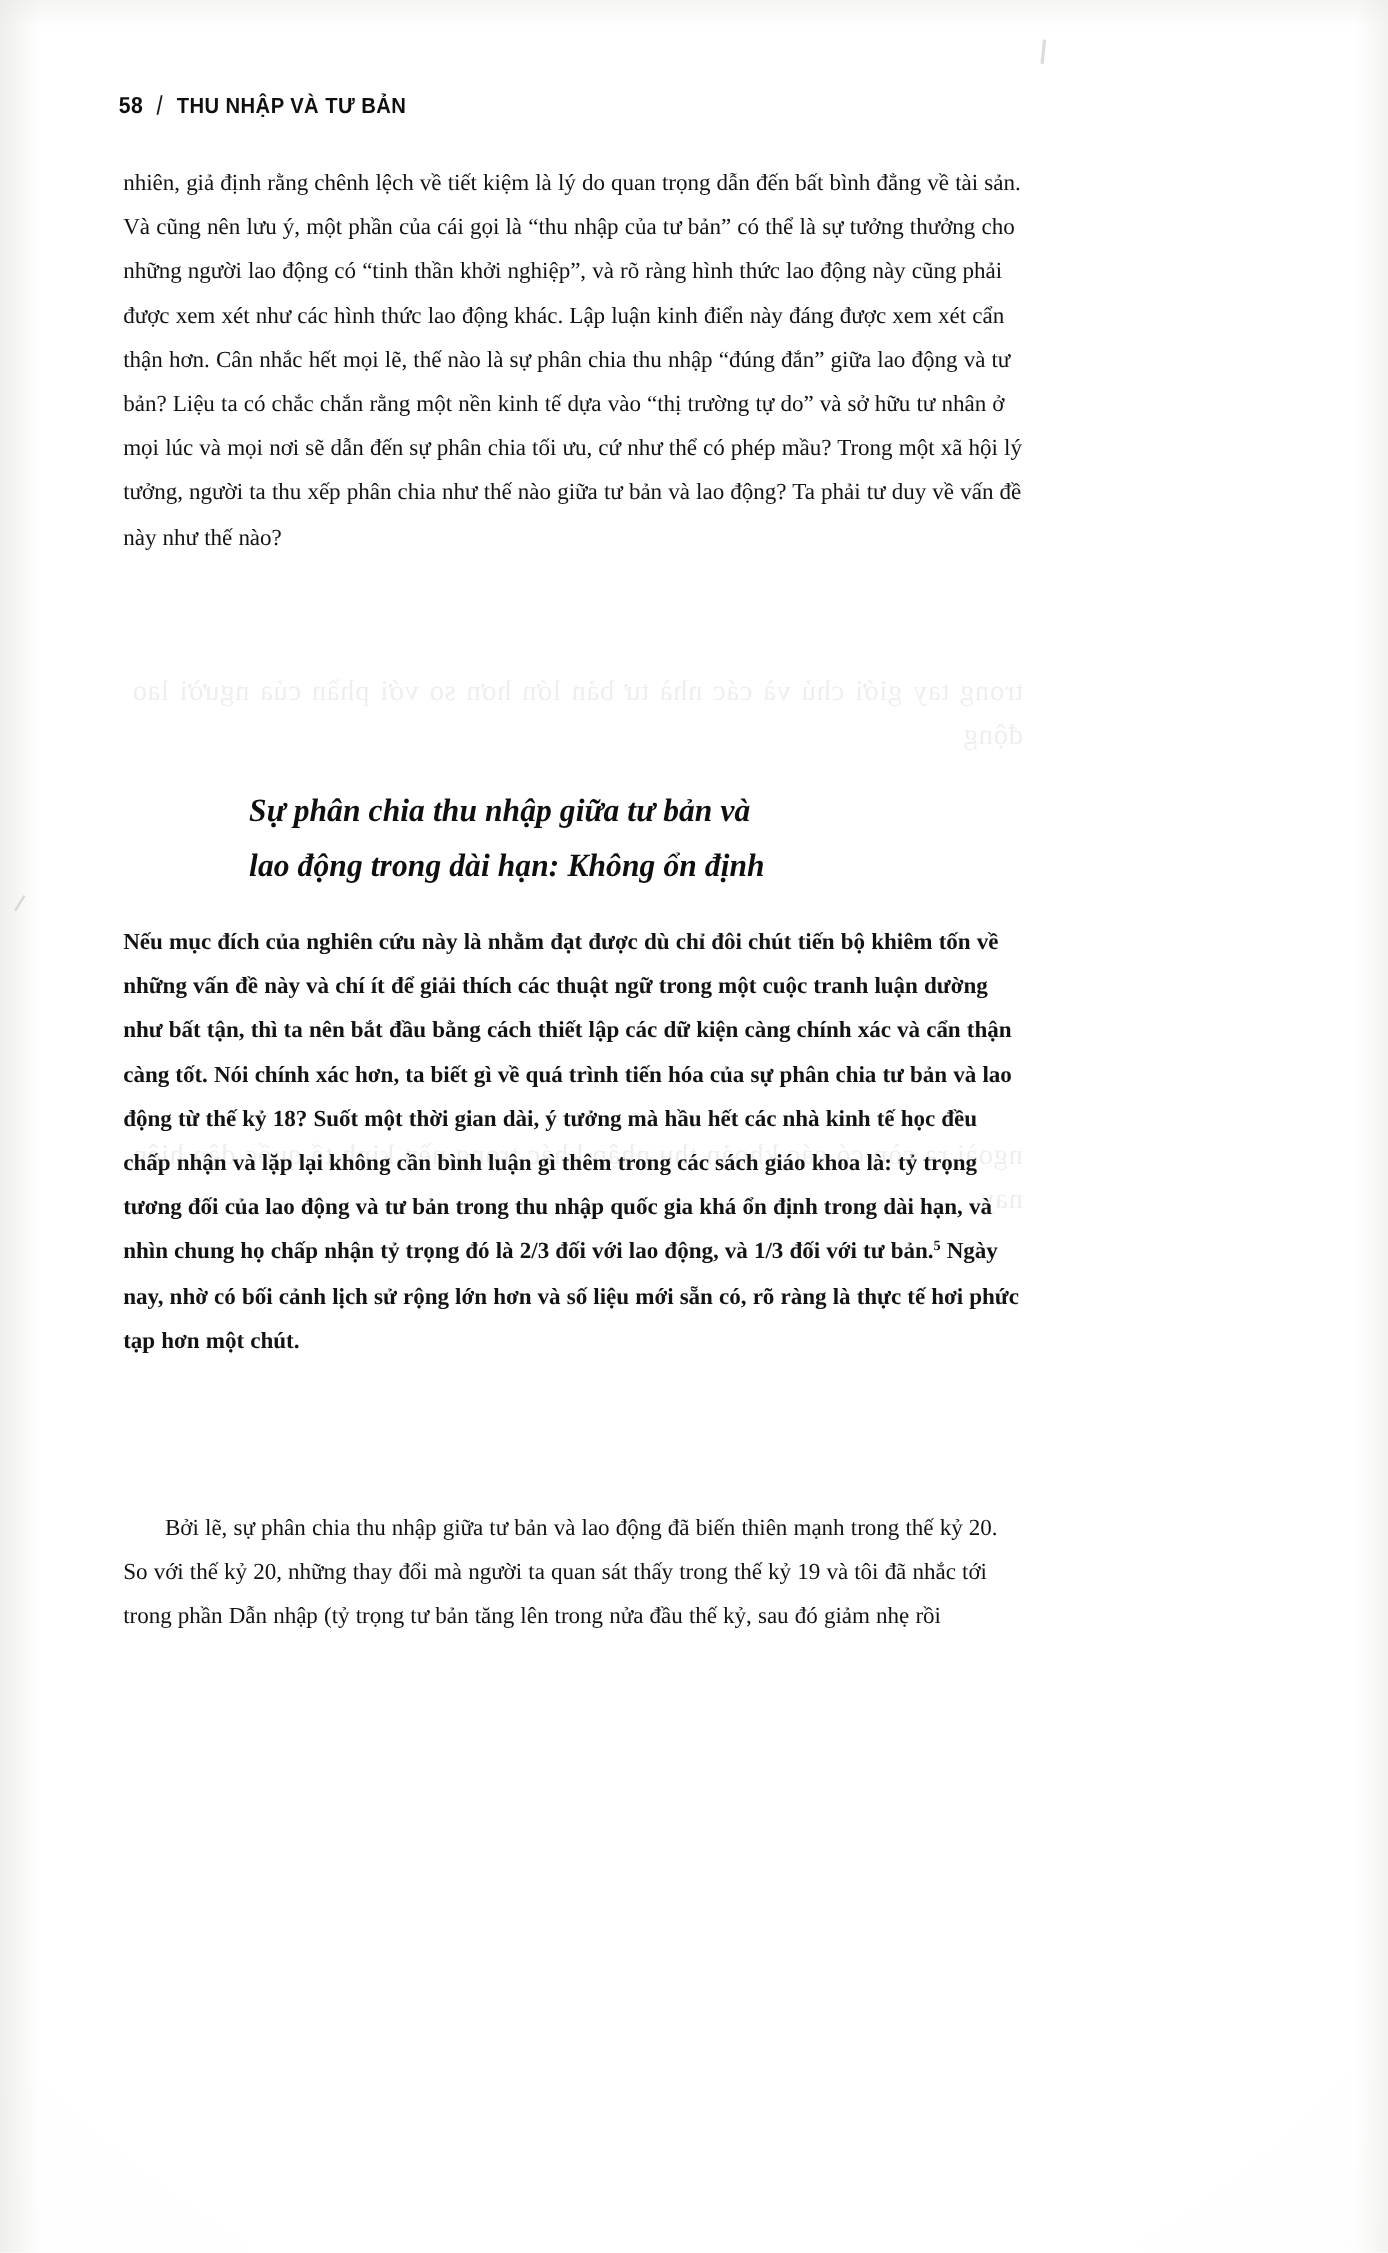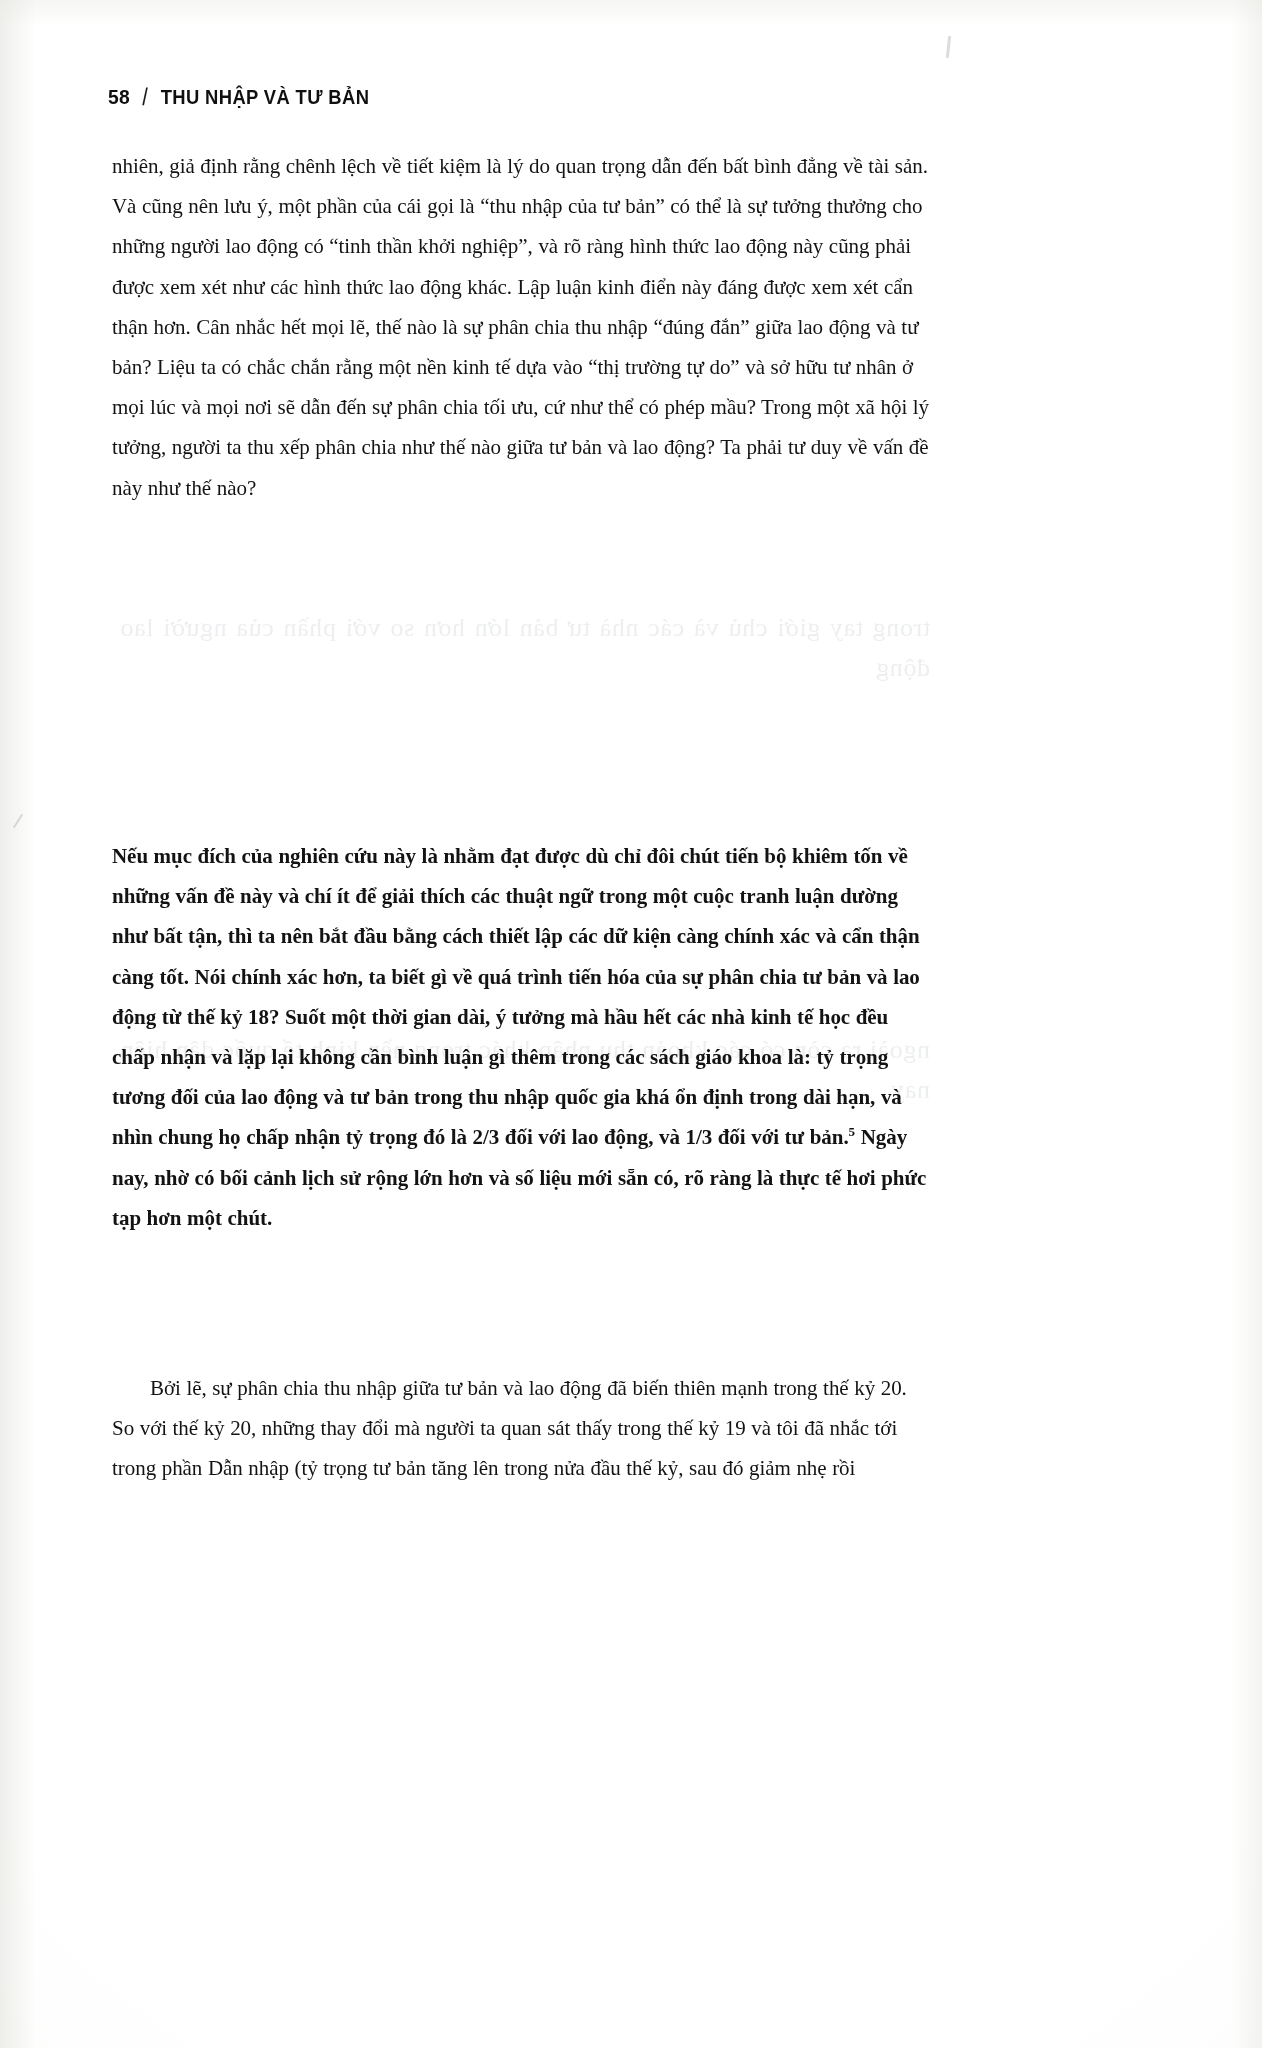--- a/index.html
+++ b/index.html
@@ -156,20 +156,26 @@
     <span class="rh-title">THU NHẬP VÀ TƯ BẢN</span>
   </div>
 
   <div class="showthrough" id="showthrough-a">trong tay giới chủ và các nhà tư bản lớn hơn so với phần của người lao động</div>
   <div class="showthrough" id="showthrough-b">ngoài ra còn có các khoản thu nhập khác trong nền kinh tế quốc dân hiện nay</div>
 
   <div class="col" id="para-1">
     <p class="body">nhiên, giả định rằng chênh lệch về tiết kiệm là lý do quan trọng dẫn đến bất bình đẳng về tài sản. Và cũng nên lưu ý, một phần của cái gọi là “thu nhập của tư bản” có thể là sự tưởng thưởng cho những người lao động có “tinh thần khởi nghiệp”, và rõ ràng hình thức lao động này cũng phải được xem xét như các hình thức lao động khác. Lập luận kinh điển này đáng được xem xét cẩn thận hơn. Cân nhắc hết mọi lẽ, thế nào là sự phân chia thu nhập “đúng đắn” giữa lao động và tư bản? Liệu ta có chắc chắn rằng một nền kinh tế dựa vào “thị trường tự do” và sở hữu tư nhân ở mọi lúc và mọi nơi sẽ dẫn đến sự phân chia tối ưu, cứ như thể có phép mầu? Trong một xã hội lý tưởng, người ta thu xếp phân chia như thế nào giữa tư bản và lao động? Ta phải tư duy về vấn đề này như thế nào?</p>
   </div>
 
+  <div class="col" id="section-heading-block">
+    <h2 class="section-heading">
+      <span class="hl">Sự phân chia thu nhập giữa tư bản và</span>
+      <span class="hl">lao động trong dài hạn: Không ổn định</span>
+    </h2>
+  </div>
 
   <div class="col" id="para-2">
     <p class="body"><span>Nếu mục đích của nghiên cứu này là nhằm đạt được dù chỉ đôi chút tiến bộ khiêm tốn về những vấn đề này và chí ít để giải thích các thuật ngữ trong một cuộc tranh luận dường như bất tận, thì ta nên bắt đầu bằng cách thiết lập các dữ kiện càng chính xác và cẩn thận càng tốt. Nói chính xác hơn, ta biết gì về quá trình tiến hóa của sự phân chia tư bản và lao động từ thế kỷ 18? Suốt một thời gian dài, ý tưởng mà hầu hết các nhà kinh tế học đều chấp nhận và lặp lại không cần bình luận gì thêm trong các sách giáo khoa là: tỷ trọng tương đối của lao động và tư bản trong thu nhập quốc gia khá ổn định trong dài hạn, và nhìn chung họ chấp nhận tỷ trọng đó là 2/3 đối với lao động, và 1/3 đối với tư bản.</span><sup class="fn">5</sup><span> Ngày nay, nhờ có bối cảnh lịch sử rộng lớn hơn và số liệu mới sẵn có, rõ ràng là thực tế hơi phức tạp hơn một chút.</span></p>
   </div>
 
   <div class="col" id="para-3">
     <p class="body indent">Bởi lẽ, sự phân chia thu nhập giữa tư bản và lao động đã biến thiên mạnh trong thế kỷ 20. So với thế kỷ 20, những thay đổi mà người ta quan sát thấy trong thế kỷ 19 và tôi đã nhắc tới trong phần Dẫn nhập (tỷ trọng tư bản tăng lên trong nửa đầu thế kỷ, sau đó giảm nhẹ rồi</p>
   </div>
 
 </div>

